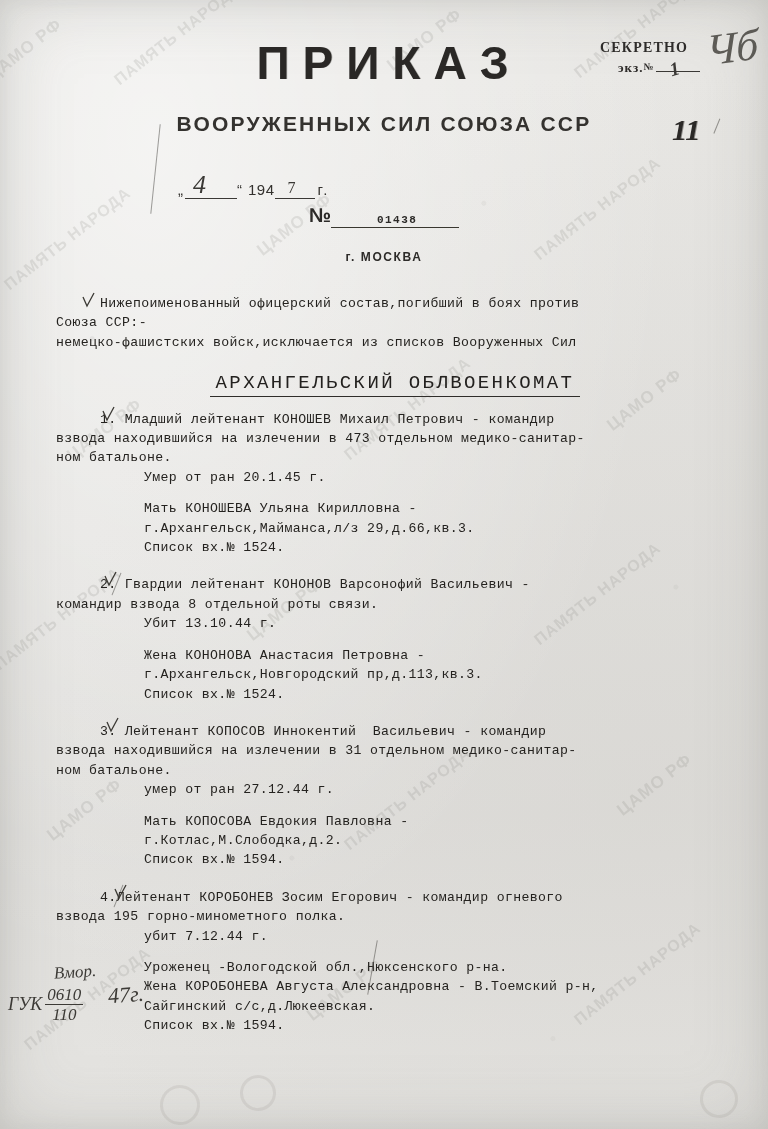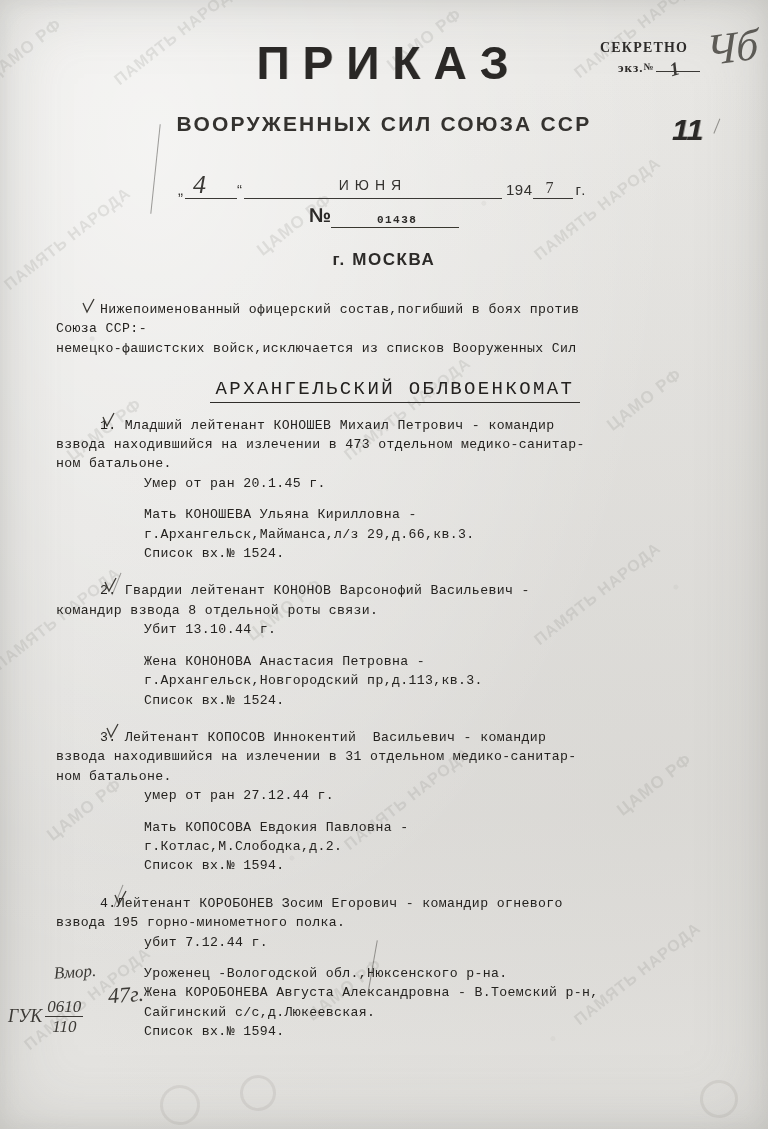--- a/index.html
+++ b/index.html
@@ -132,21 +132,21 @@
     font-size: 44px;
     font-style: italic;
     color: #46443f;
     transform: rotate(-7deg) skewX(-6deg);
     z-index: 4;
     opacity: .85;
   }
   .stamp-11 {
     position: absolute;
     top: 113px; left: 672px;
-    font-family: Liberation Sans, sans-serif;
+    font-family: Liberation Serif, serif;
     font-size: 30px;
     font-weight: 700;
     font-style: italic;
     color: #2b2927;
     z-index: 4;
     text-shadow: 1px 0 0 rgba(60,58,54,0.5);
   }
   .stamp-11-tick {
     position: absolute;
     top: 120px; left: 716px;
@@ -232,21 +232,21 @@
     font-size: 11px;
     font-weight: 700;
     letter-spacing: 1.5px;
     padding: 0 6px 1px 10px;
     text-align: center;
   }
   .city {
     text-align: center;
     margin-top: 22px;
     font-family: "Liberation Sans", sans-serif;
-    font-size: 17px;
+    font-size: 12px;
     font-weight: 700;
     letter-spacing: 1.6px;
     color: #2d2b29;
   }
 
   
   .body {
     margin-top: 30px;
     padding: 0 34px 0 56px;
     font-family: "Liberation Mono", "DejaVu Sans Mono", monospace;
@@ -297,21 +297,21 @@
   }
   .hand-bottom .hb-top {
     font-size: 17px;
     padding-left: 46px;
     transform: rotate(-4deg);
     display: inline-block;
   }
   .hand-bottom .hb-row {
     display: flex;
     align-items: center;
-    margin-top: 14px;
+    margin-top: 2px;
     font-size: 18px;
   }
   .hand-bottom .hb-label { padding-right: 3px; }
   .hand-bottom .hb-frac {
     display: inline-flex;
     flex-direction: column;
     align-items: center;
     line-height: 1.05;
     font-size: 17px;
   }
@@ -380,21 +380,20 @@
     <div class="stamp-11-tick"></div>
     <div class="title-sub2">ВООРУЖЕННЫХ СИЛ СОЮЗА ССР</div>
 
     <div class="date-row">
       <div class="date-inner">
         <span class="q-open">„</span>
         <span class="day-slot">
           <span class="day-hand">4</span>
         </span>
         <span class="q-close">“</span>
-        <span class="month-slot">ИЮНЯ</span>
         <span class="year-pre">194</span>
         <span class="year-slot">
           <span class="year-hand">7</span>
         </span>
         <span class="year-suf">г.</span>
       </div>
     </div>
 
     <div class="order-no">
       <span class="num-sign">№</span><span class="order-no-val">01438</span>

